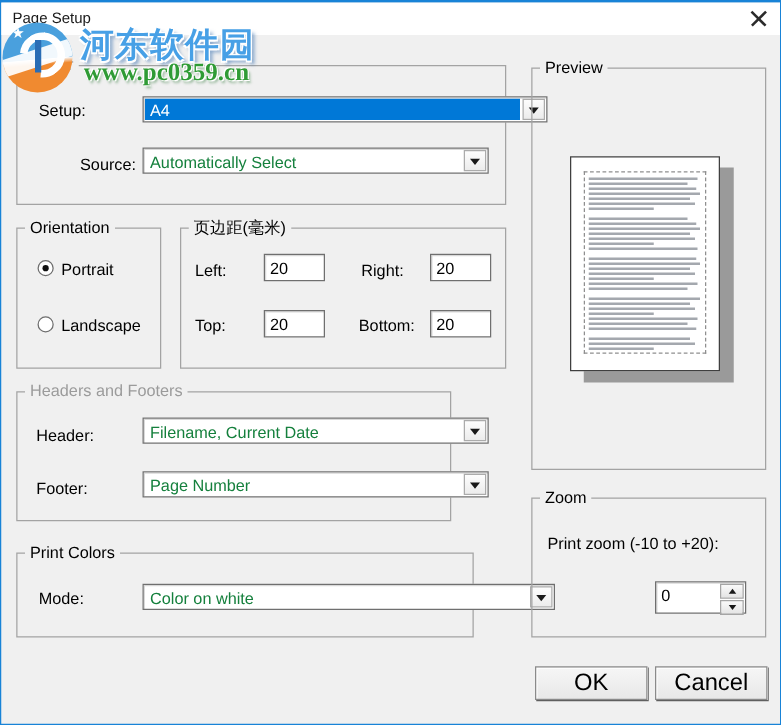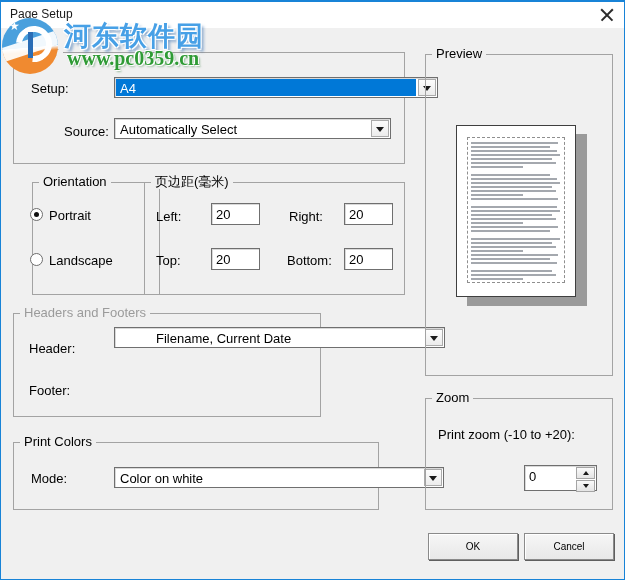--- a/index.html
+++ b/index.html
@@ -28,21 +28,21 @@
   .group-label.disabled{color:#9b9b9b;}
 
   .field-label{position:absolute;font-size:13px;white-space:nowrap;}
 
   .combo{
     position:absolute;height:21px;background:#fff;border:1px solid #6f6f6f;
     display:flex;align-items:stretch;box-shadow:inset 1px 1px 0 #d9d9d9;
   }
   .combo-text{
     flex:1;font-size:13px;line-height:17px;padding:1px 4px;white-space:nowrap;
-    overflow:hidden;margin:1px;color:#000000;
+    overflow:hidden;margin:1px;color:#15803d;
   }
   .combo.focused .combo-text{background:#0078d7;color:#fff;}
   .combo-arrow-btn{
     width:18px;margin:1px;background:linear-gradient(#fdfdfd,#ececec);
     border:1px solid #ababab;display:flex;align-items:center;justify-content:center;
   }
   .tri-down{width:0;height:0;border:4px solid transparent;border-top:5px solid #1a1a1a;margin-top:5px;}
 
   .text-input{
     position:absolute;width:49px;height:22px;background:#fff;border:1px solid #6f6f6f;
@@ -51,21 +51,21 @@
   }
 
   .radio{position:absolute;width:13px;height:13px;border-radius:50%;
     border:1px solid #6e6e6e;background:#fff;}
   .radio.checked::after{content:"";position:absolute;left:3px;top:3px;width:5px;height:5px;
     border-radius:50%;background:#111;}
 
   .btn{
     position:absolute;width:90px;height:27px;background:linear-gradient(#f6f6f6,#e8e8e8);
     border:1px solid #8a8a8a;box-shadow:1px 1px 0 #5f5f5f,inset 1px 1px 0 #ffffff;
-    font-size:10px;display:flex;align-items:center;justify-content:center;cursor:default;
+    font-size:19px;display:flex;align-items:center;justify-content:center;cursor:default;
   }
 
   
   .preview-page{
     position:absolute;left:455px;top:123px;width:120px;height:172px;background:#fff;
     border:1px solid #3f3f3f;box-shadow:11px 9px 0 #9a9a9a;
   }
   .preview-margins{
     position:absolute;left:10px;top:11px;right:10px;bottom:13px;
     border:1px dashed #8f8f8f;padding:4px 3px;overflow:hidden;
@@ -135,51 +135,57 @@
     </span>
   </div>
   <span class="field-label" style="left:30px;top:122px;margin-left:33px;">Source:</span>
   <div class="combo" style="left:113px;top:116px;width:277px;">
     <span class="combo-text">Automatically Select</span>
     <span class="combo-arrow-btn">
       <span class="tri-down"></span>
     </span>
   </div>
 
-  <div class="group" style="left:12px;top:180px;width:128px;height:113px;margin-left:19px;">
+  <div class="group" style="left:12px;top:180px;width:116px;height:113px;">
     <span class="group-label">Orientation</span>
   </div>
   <span class="radio checked" style="left:29px;top:206px;"></span>
   <span class="field-label" style="left:48px;top:206px;">Portrait</span>
   <span class="radio" style="left:29px;top:251px;"></span>
   <span class="field-label" style="left:48px;top:251px;">Landscape</span>
 
   <div class="group" style="left:143px;top:180px;width:261px;height:113px;">
     <span class="group-label">页边距(毫米)</span>
   </div>
   <span class="field-label" style="left:155px;top:207px;">Left:</span>
   <input class="text-input" style="left: 210px; top: 201px;" value="20">
   <span class="field-label" style="left:288px;top:207px;">Right:</span>
   <input class="text-input" style="left: 343px; top: 201px;" value="20">
   <span class="field-label" style="left:155px;top:251px;">Top:</span>
   <input class="text-input" style="left: 210px; top: 246px;" value="20">
   <span class="field-label" style="left:286px;top:251px;">Bottom:</span>
   <input class="text-input" style="left: 343px; top: 246px;" value="20">
 
-  <div class="group" style="left:12px;top:311px;width:308px;height:104px;">
+  <div class="group" style="left:12px;top:311px;width:348px;height:104px;">
     <span class="group-label disabled">Headers and Footers</span>
   </div>
   <span class="field-label" style="left:28px;top:339px;">Header:</span>
-  <div class="combo" style="left:113px;top:325px;width:331px;padding-left:36px;">
+  <div class="combo" style="left:113px;top:332px;width:277px;">
     <span class="combo-text">Filename, Current Date</span>
     <span class="combo-arrow-btn">
       <span class="tri-down"></span>
     </span>
   </div>
   <span class="field-label" style="left:28px;top:381px;">Footer:</span>
+  <div class="combo" style="left:113px;top:375px;width:277px;">
+    <span class="combo-text">Page Number</span>
+    <span class="combo-arrow-btn">
+      <span class="tri-down"></span>
+    </span>
+  </div>
 
   <div class="group" style="left:12px;top:440px;width:366px;height:68px;">
     <span class="group-label">Print Colors</span>
   </div>
   <span class="field-label" style="left:30px;top:469px;text-align:right;">Mode:</span>
   <div class="combo" style="left:113px;top:465px;width:330px;">
     <span class="combo-text">Color on white</span>
     <span class="combo-arrow-btn">
       <span class="tri-down"></span>
     </span>

